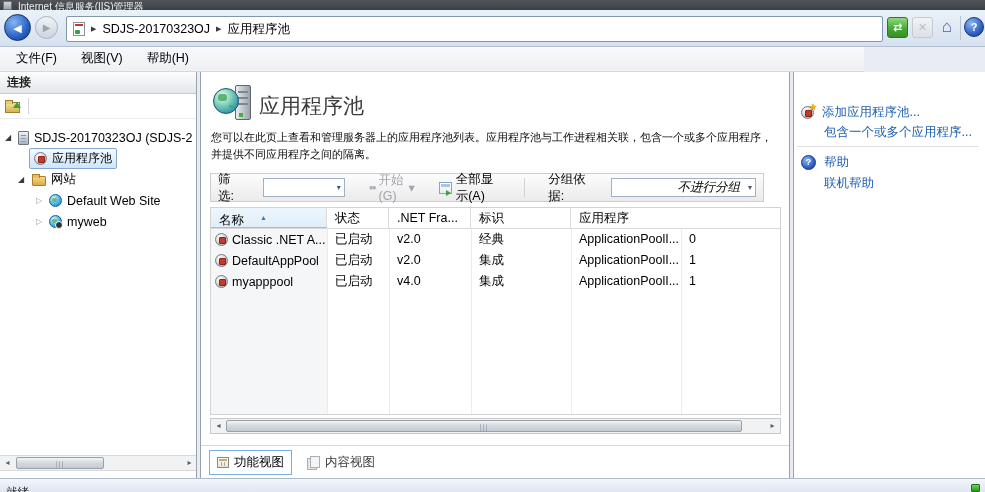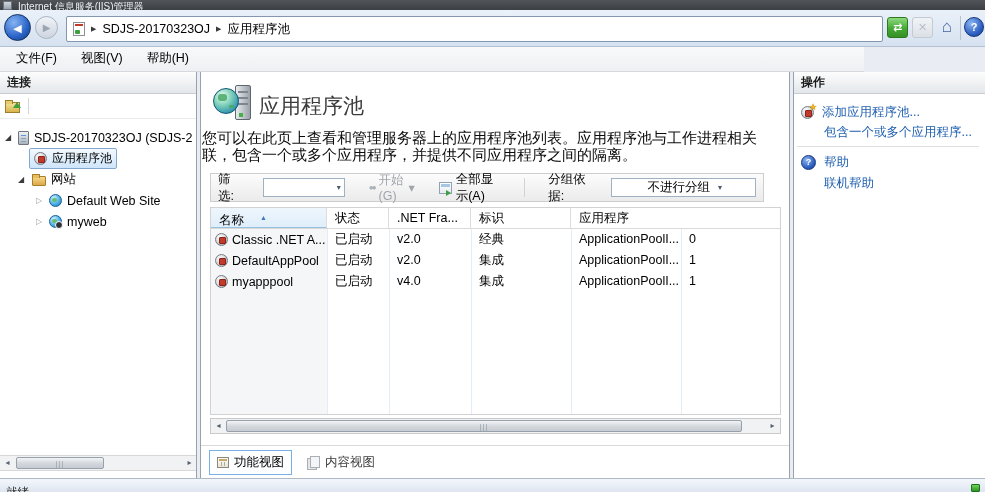--- a/index.html
+++ b/index.html
@@ -51,35 +51,35 @@
 
   
   .center-panel { position:absolute; left:200px; top:72px; width:590px; height:406px; background:#fff; border-left:1px solid #98a2ad; border-right:1px solid #98a2ad; overflow:hidden; }
   .big-icon { position:absolute; left:12px; top:13px; width:46px; height:38px; }
   .big-server { position:absolute; left:22px; top:0; width:16px; height:35px; background:linear-gradient(90deg,#e9ecf0,#9aa1a9); border:1px solid #5f666e; border-radius:2px; }
   .big-server::after { content:""; position:absolute; left:2px; top:5px; right:2px; height:2px; background:#7d858e; box-shadow:0 6px 0 #7d858e,0 12px 0 #7d858e; }
   .big-server::before { content:""; position:absolute; left:3px; bottom:2px; width:4px; height:4px; background:#45b04a; }
   .big-globe { position:absolute; left:0; top:3px; width:26px; height:26px; border-radius:50%; background:radial-gradient(circle at 35% 30%,#eafff8,#7fd0b8 40%,#2b8fae 80%,#135f86); border:1px solid #0f5576; }
   .big-globe::after { content:""; position:absolute; left:4px; top:5px; width:9px; height:7px; background:#4aa864; border-radius:3px; opacity:.85; box-shadow:9px 9px 0 -2px #4aa864; }
   .feature-title { position:absolute; left:58px; top:20px; font-size:21px; color:#3c3c3c; }
-  .feature-desc { position:absolute; left:1px; top:57px; width:566px; font-size:15px; line-height:17px; color:#0a0a0a; }
+  .feature-desc { position:absolute; left:10px; top:57px; width:566px; font-size:11px; line-height:17px; color:#0a0a0a; }
 
   .filter-toolbar { position:absolute; left:9px; top:101px; width:554px; height:29px; background:linear-gradient(#fcfcfc,#ebebeb); border:1px solid #cecece; display:flex; align-items:center; gap:24px; padding:0 7px; font-size:12.5px; }
   .combo { display:flex; align-items:center; background:#fff; border:1px solid #9fb1c3; height:19px; }
   .combo input { border:none; outline:none; height:15px; font:inherit; width:100%; padding:0 3px; }
   .combo .caret { font-size:8px; color:#4a5a6a; padding:0 3px; }
   .filter-combo { width:112px; }
   .disabled-cmd { display:flex; align-items:center; gap:4px; color:#a0a5ac; }
   .ico-binoc { font-size:8px; letter-spacing:-2px; color:#aab0b7; }
   .cmd { display:flex; align-items:center; gap:4px; color:#000; }
   .ico-showall { position:relative; width:13px; height:12px; background:linear-gradient(#fff,#e6ebf1); border:1px solid #8fa3b5; }
   .ico-showall::after { content:""; position:absolute; left:1px; top:1px; right:1px; height:3px; background:#a8c6e2; }
   .ico-showall::before { content:""; position:absolute; right:-3px; bottom:-3px; border:3px solid transparent; border-left:5px solid #3f9e3f; }
   .ft-sep { width:1px; height:19px; background:#d2d2d2; }
-  .group-combo { width:198px; justify-content:center; }
+  .group-combo { width:198px; justify-content:flex-end;font-style:italic; }
   .group-combo .val { padding:0 5px; white-space:nowrap; }
 
   
   .list-box { position:absolute; left:9px; top:135px; width:571px; height:208px; border:1px solid #d2d2d2; background:#fff; }
   .tint-col { position:absolute; left:0; top:0; bottom:0; width:116px; background:#f4f6f8; }
   .col-sep { position:absolute; top:0; bottom:0; width:1px; background:#e3edf7; }
   .lgrid { display:grid; grid-template-columns:116px 62px 82px 100px 110px auto; position:relative; }
   .list-header { height:21px; border-bottom:1px solid #d9d9d9; background:#fff; }
   .hcell { line-height:20px; padding-left:8px; border-right:1px solid #dcdcdc; font-size:12.5px; white-space:nowrap; overflow:hidden; }
   .hcell.sorted { background:linear-gradient(#eef6fd,#dfeefa); border-bottom:1px solid #96c2e2; }
@@ -300,21 +300,20 @@
         <span>功能视图</span>
       </span>
       <span class="tab inactive">
         <span class="ico-pages"></span>
         <span>内容视图</span>
       </span>
     </div>
   </div>
 
   <div class="right-panel">
-    <div class="panel-header">操作</div>
     <div class="action-row" style="top:32px;">
       <span class="ico ico-apppool">
           <span class="star-badge">★</span>
         </span>
       <span class="action-link">添加应用程序池...</span>
     </div>
     <div class="action-row" style="top:52px; left:30px;">
       <span class="action-link">包含一个或多个应用程序...</span>
     </div>
     <div class="action-sep" style="top:74px;"></div>

